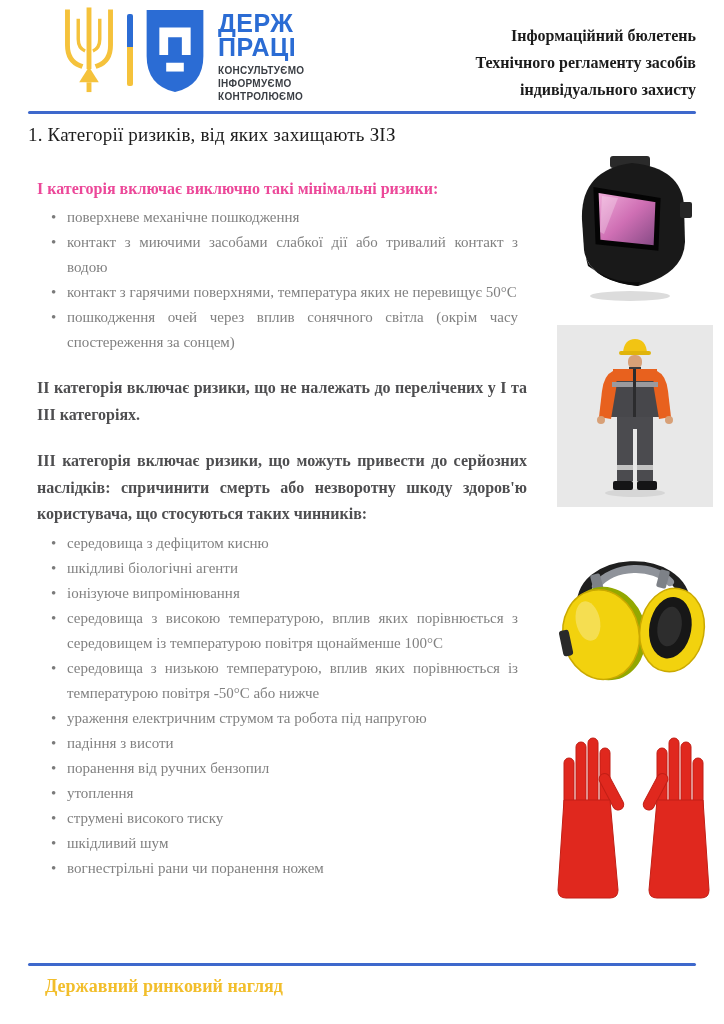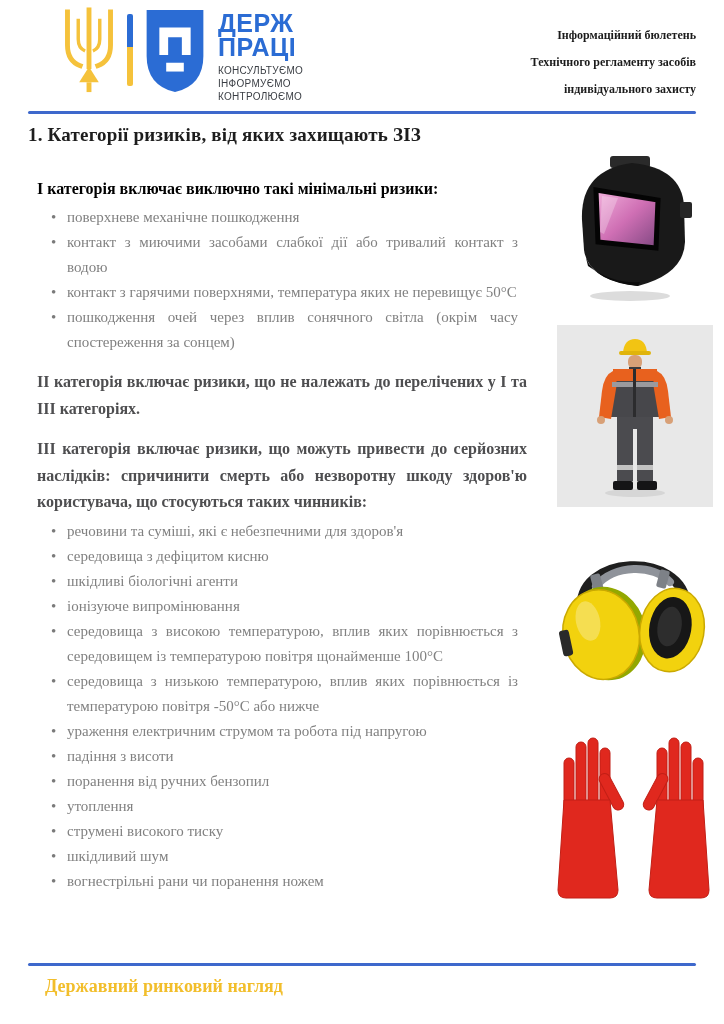--- a/index.html
+++ b/index.html
@@ -8,37 +8,37 @@
 
   
   .logo{position:absolute;top:6px;left:58px;display:flex;align-items:flex-start;}
   .trident-svg{width:62px;height:90px;display:block;}
   .logo-bar{width:6px;height:72px;margin:8px 9px 0 7px;border-radius:2px;
             background:linear-gradient(to bottom,#2B6CD4 0 46%,#F5C23B 46% 100%);}
   .shield-svg{width:66px;height:90px;display:block;margin-right:10px;}
   .logo-text{padding-top:5px;font-family:"Liberation Sans", sans-serif;}
   .brand-line{font-weight:bold;color:#2B6CD4;font-size:25px;line-height:24px;letter-spacing:0.5px;}
   .tagline{margin-top:5px;}
-  .tagline-line{font-weight:normal;color:#3A3E44;font-size:10px;line-height:13px;letter-spacing:0.3px;}
+  .tagline-line{font-weight:bold;color:#3A3E44;font-size:10px;line-height:13px;letter-spacing:0.3px;}
 
   .header-title{position:absolute;top:22px;right:28px;text-align:right;
-                font-weight:bold;color:#1B1B1B;font-size:12px;line-height:27px;}
+                font-weight:bold;color:#1B1B1B;font-size:16px;line-height:27px;}
 
   .rule{position:absolute;left:28px;right:28px;height:3px;background:#3E68CC;border-radius:2px;}
   .rule-top{top:111px;}
   .rule-bottom{top:963px;}
 
   .page-heading{position:absolute;top:124px;left:28px;margin:0;
-                font-size:19px;font-weight:bold;color:#1D1D1D;letter-spacing:0.2px;}
+                font-size:19px;font-weight:normal;color:#1D1D1D;letter-spacing:0.2px;}
 
   
   .text-col{position:absolute;top:176px;left:37px;width:490px;
             color:#818181;font-size:15px;line-height:25px;text-align:justify;}
-  .sec-heading{margin:0;font-size:16px;font-weight:bold;color:#000000;line-height:26px;}
-  .bold-par{margin:14px 0 0 0;font-size:16px;font-weight:bold;color:#4E4E50;line-height:26.5px;}
+  .sec-heading{margin:0;font-size:16px;font-weight:bold;color:#ec4899;line-height:26px;}
+  .bold-par{margin:20px 0 0 0;font-size:16px;font-weight:bold;color:#4E4E50;line-height:26.5px;}
   .bullets{list-style:none;margin:3px 9px 0 0;padding:0;}
   .bullets li{position:relative;padding-left:30px;line-height:25px;}
   .bullets li::before{content:"•";position:absolute;left:14px;color:#7A7A7A;}
 
   
   figure{margin:0;position:absolute;}
   .fig-helmet{top:148px;left:558px;width:148px;height:158px;}
   .fig-worker{top:325px;left:557px;width:156px;height:182px;}
   .fig-earmuffs{top:524px;left:544px;width:172px;height:165px;}
   .fig-gloves{top:728px;left:556px;width:155px;height:180px;}
@@ -102,21 +102,20 @@
         <li>поверхневе механічне пошкодження</li>
         <li>контакт з миючими засобами слабкої дії або тривалий контакт з водою</li>
         <li>контакт з гарячими поверхнями, температура яких не перевищує 50°С</li>
         <li>пошкодження очей через вплив сонячного світла (окрім часу спостереження за сонцем)</li>
       </ul>
 
     <p class="bold-par">ІІ категорія включає ризики, що не належать до перелічених у І та ІІІ категоріях.</p>
 
     <p class="bold-par">ІІІ категорія включає ризики, що можуть привести до серйозних наслідків: спричинити смерть або незворотну шкоду здоров'ю користувача, що стосуються таких чинників:</p>
     <ul class="bullets">
-        <li>речовини та суміші, які є небезпечними для здоров'я</li>
         <li>середовища з дефіцитом кисню</li>
         <li>шкідливі біологічні агенти</li>
         <li>іонізуюче випромінювання</li>
         <li>середовища з високою температурою, вплив яких порівнюється з середовищем із температурою повітря щонайменше 100°С</li>
         <li>середовища з низькою температурою, вплив яких порівнюється із температурою повітря -50°С або нижче</li>
         <li>ураження електричним струмом та робота під напругою</li>
         <li>падіння з висоти</li>
         <li>поранення від ручних бензопил</li>
         <li>утоплення</li>
         <li>струмені високого тиску</li>

